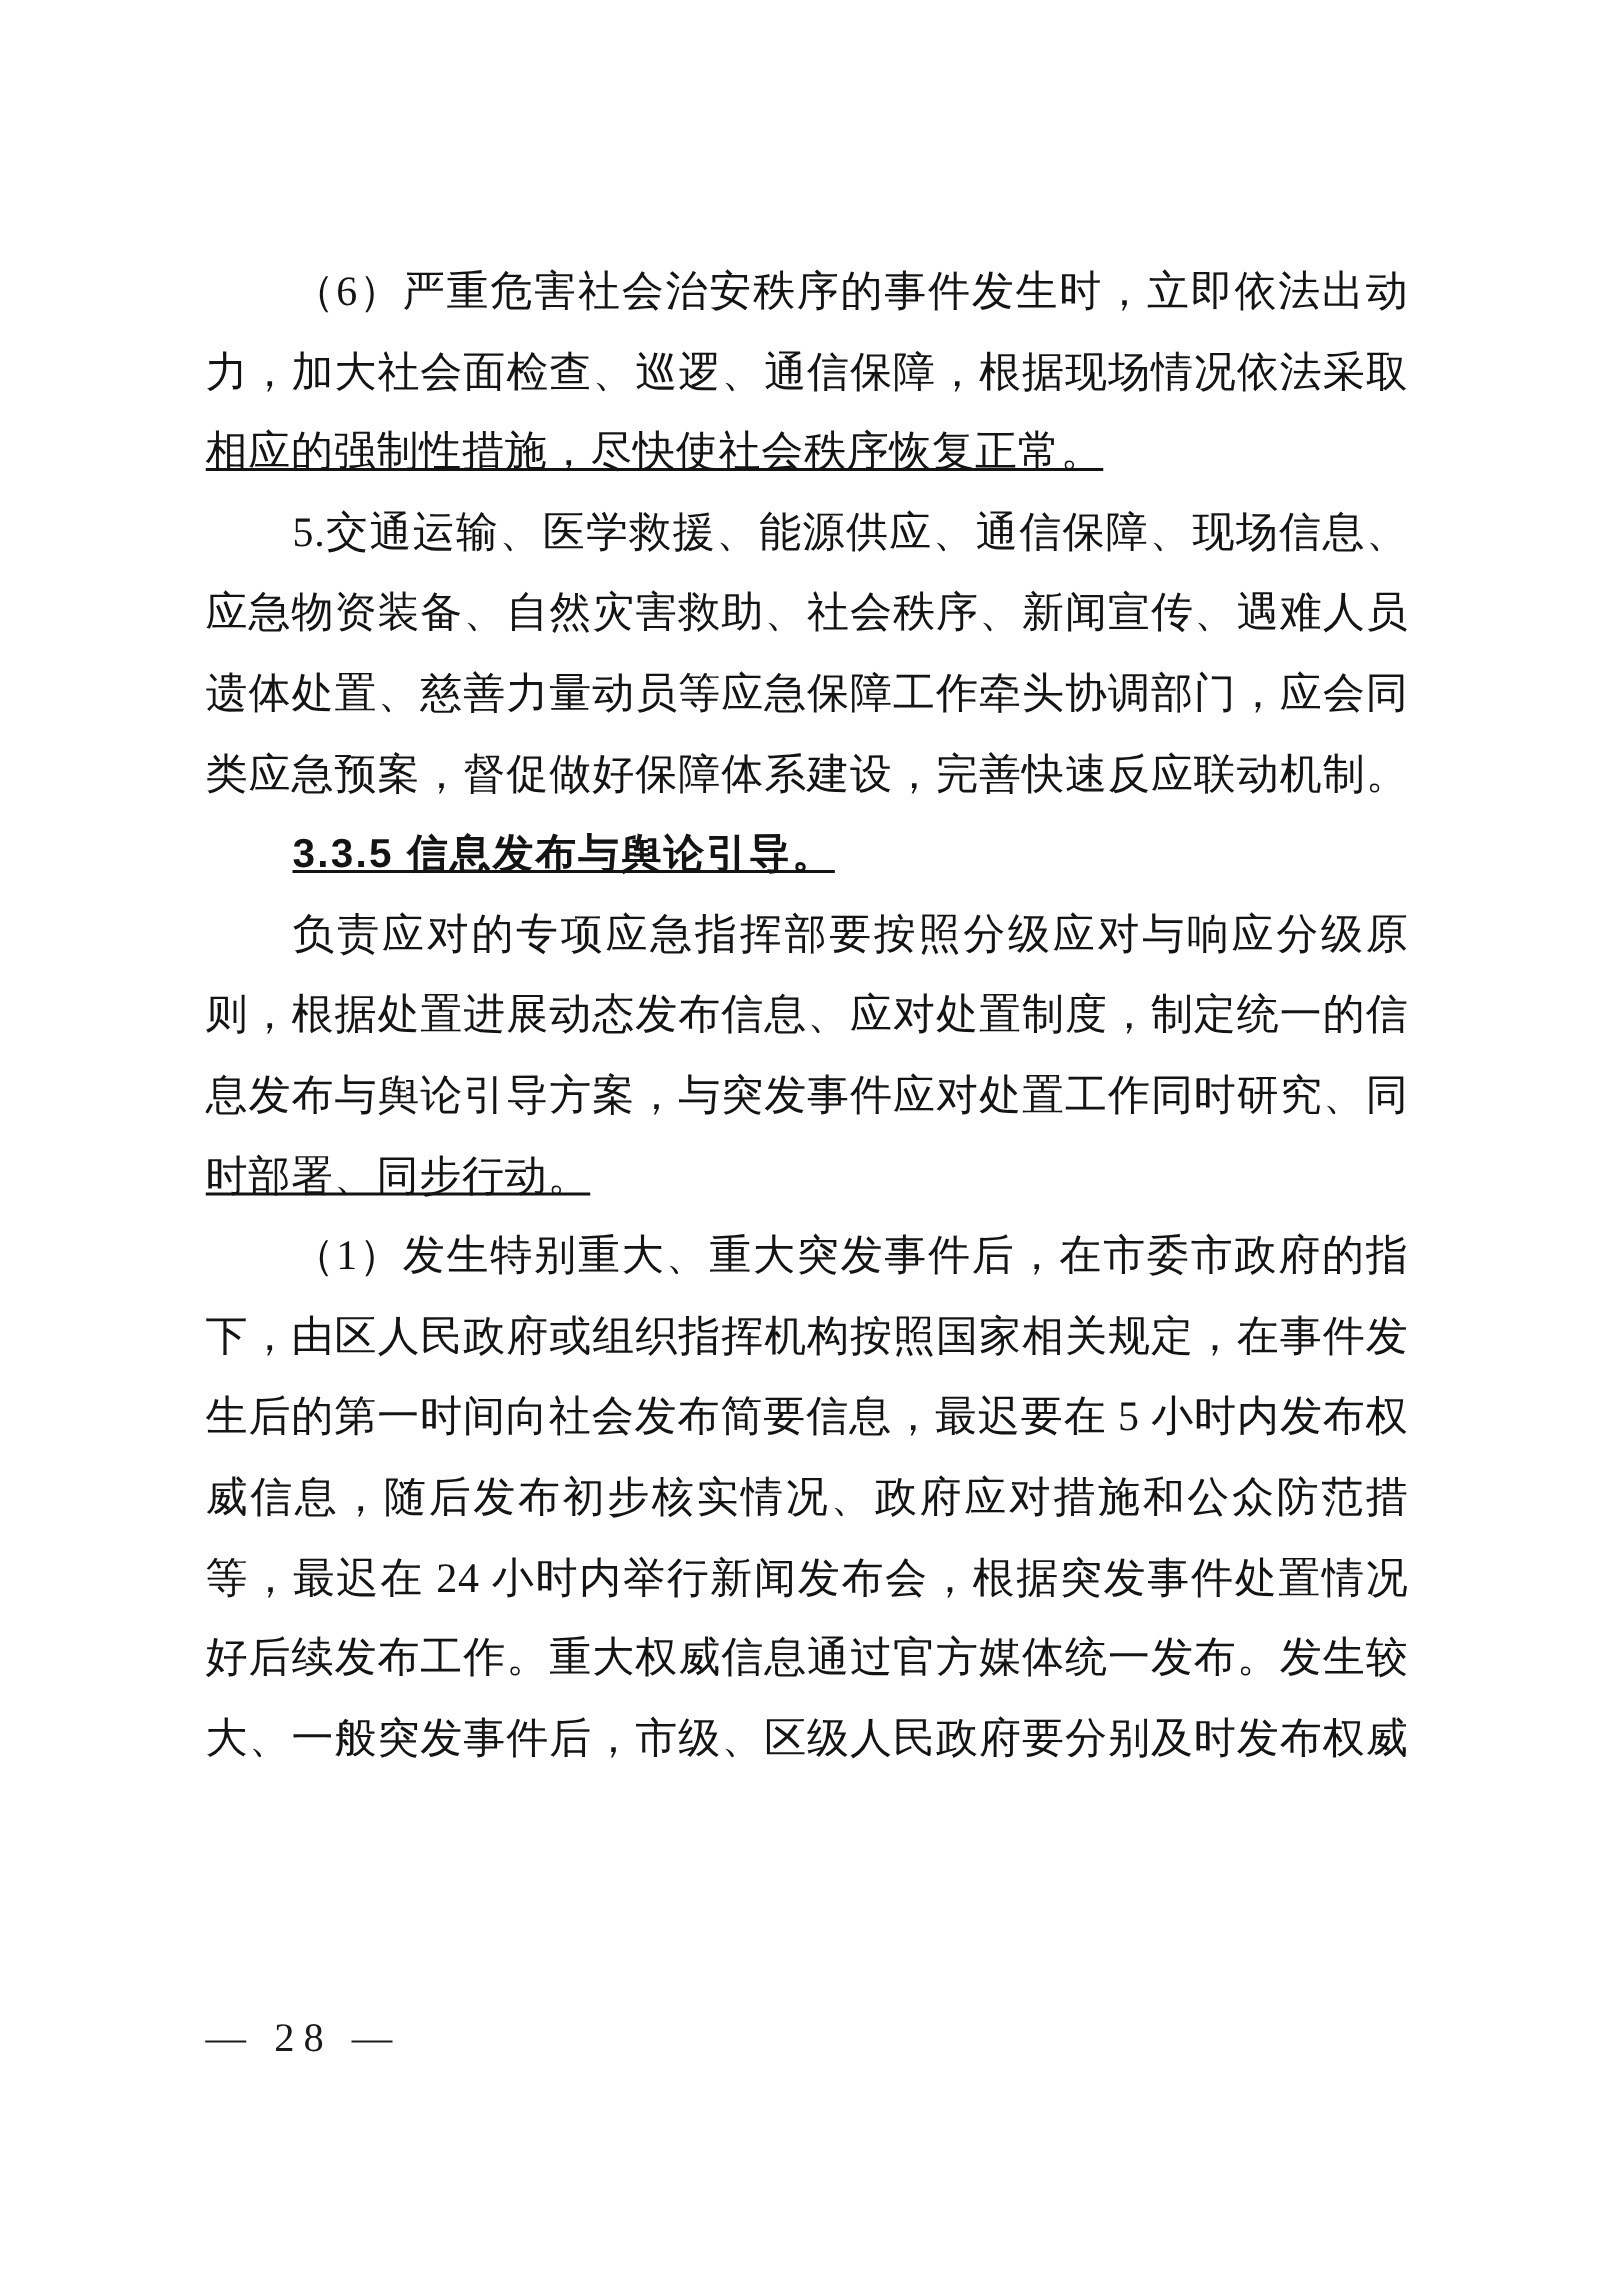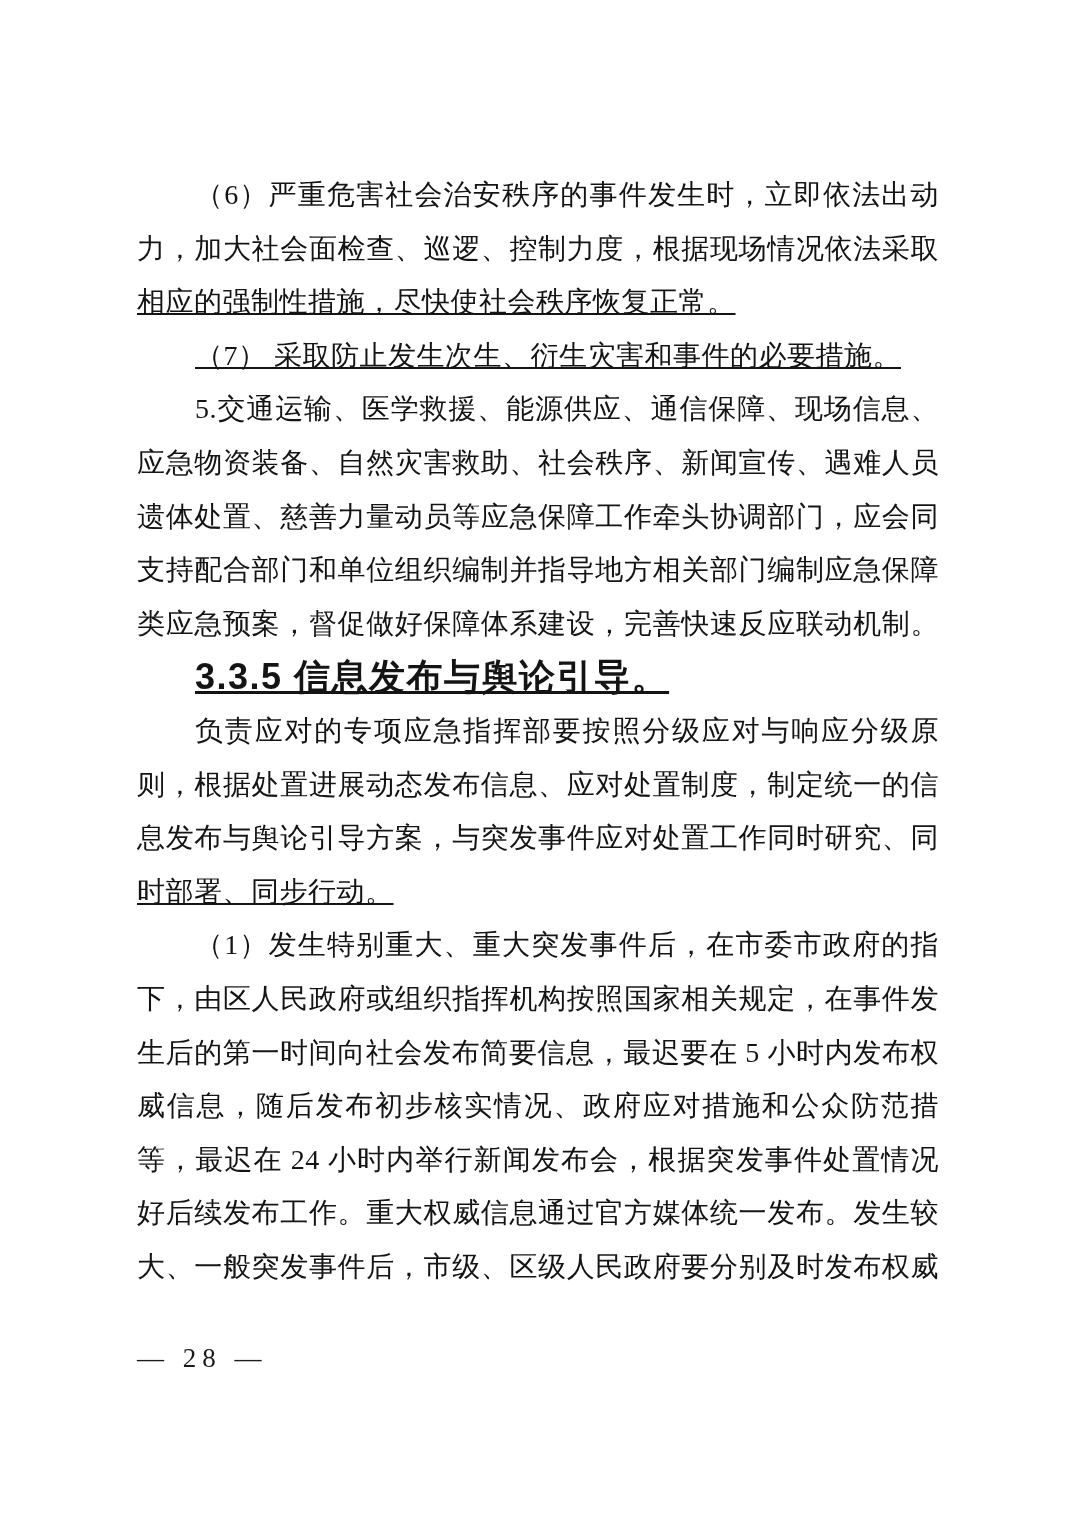--- a/index.html
+++ b/index.html
@@ -41,52 +41,48 @@
     text-align: left;
     text-align-last: left;
     text-decoration: underline;
   }
   .line.indent {
     text-indent: 58px;
   }
   .block.heading .line {
     font-family: "Liberation Sans", "DejaVu Sans", sans-serif;
     font-weight: 700;
-    font-size: 36px;
+    font-size: 27px;
     letter-spacing: 1.5px;
   }
   .page-number {
     position: absolute;
     left: 137px;
     top: 1340px;
     font-size: 27px;
     line-height: 36px;
     letter-spacing: 6px;
     color: #1a1a1a;
     text-align: center;
   }
 </style>
 </head>
 <body>
 
 <div class="page">
   <div class="doc-body">
       <div class="block paragraph">
         <div class="line indent">（6）严重危害社会治安秩序的事件发生时，立即依法出动警</div>
-        <div class="line">力，加大社会面检查、巡逻、控制力度，根据现场情况依法采取</div>
+        <div class="line">力，加大社会面检查、巡逻、通信保障，根据现场情况依法采取</div>
         <div class="line nofill">相应的强制性措施，尽快使社会秩序恢复正常。</div>
-      </div>
-      <div class="block paragraph">
-        <div class="line indent nofill">（7） 采取防止发生次生、衍生灾害和事件的必要措施。</div>
       </div>
       <div class="block paragraph">
         <div class="line indent">5.交通运输、医学救援、能源供应、通信保障、现场信息、</div>
         <div class="line">应急物资装备、自然灾害救助、社会秩序、新闻宣传、遇难人员</div>
         <div class="line">遗体处置、慈善力量动员等应急保障工作牵头协调部门，应会同</div>
-        <div class="line">支持配合部门和单位组织编制并指导地方相关部门编制应急保障</div>
         <div class="line">类应急预案，督促做好保障体系建设，完善快速反应联动机制。</div>
       </div>
       <div class="block heading">
         <div class="line indent nofill">3.3.5 信息发布与舆论引导。</div>
       </div>
       <div class="block paragraph">
         <div class="line indent">负责应对的专项应急指挥部要按照分级应对与响应分级原</div>
         <div class="line">则，根据处置进展动态发布信息、应对处置制度，制定统一的信</div>
         <div class="line">息发布与舆论引导方案，与突发事件应对处置工作同时研究、同</div>
         <div class="line nofill">时部署、同步行动。</div>

